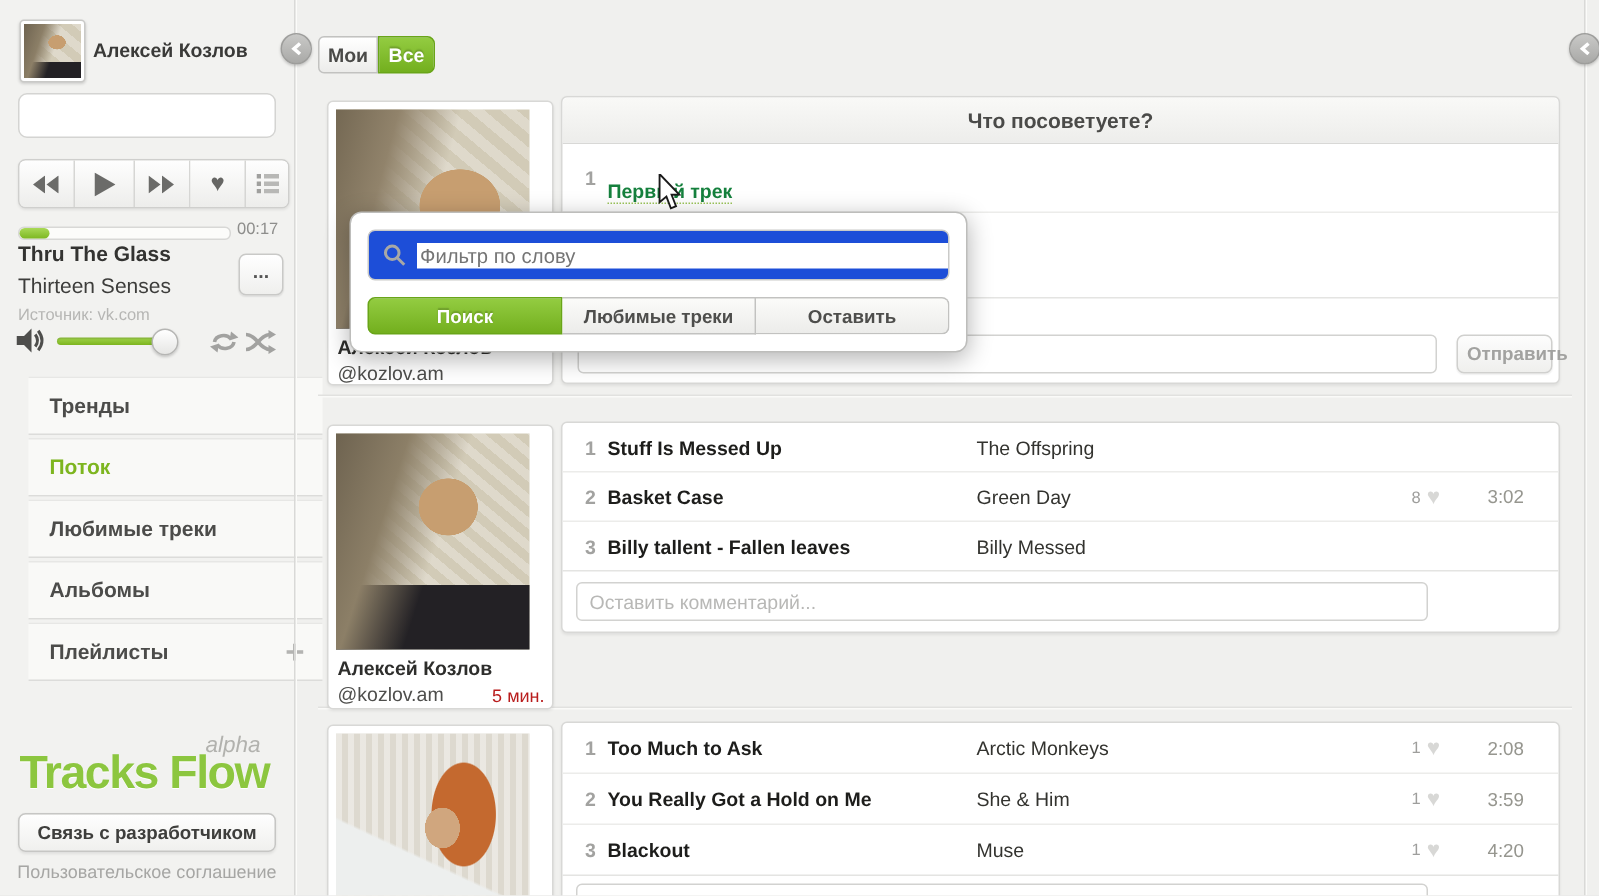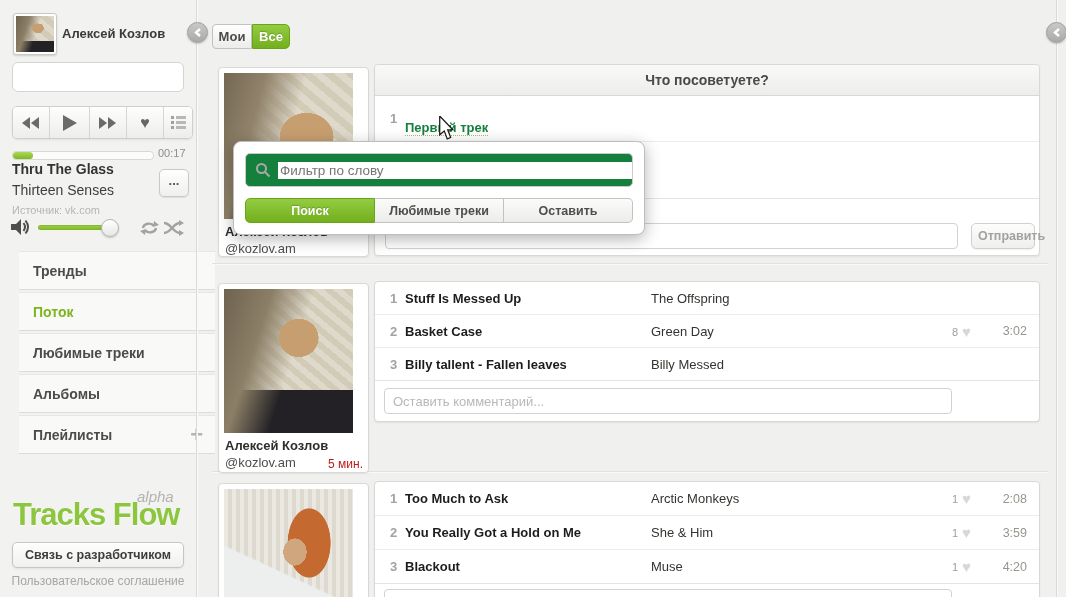--- a/index.html
+++ b/index.html
@@ -75,34 +75,34 @@
   .q-header{height:30px;line-height:30px;background:linear-gradient(#f9f9f7,#ededeb);
             border-bottom:1px solid #d8d8d6;border-radius:4px 4px 0 0;text-align:center;
             font-size:14px;font-weight:bold;color:#4a4a48;}
   .t-row{display:flex;align-items:center;border-bottom:1px solid #ececea;padding-left:15px;cursor:pointer;}
   .t-row:last-of-type{border-bottom:1px solid #e4e4e2;}
   .t-num{width:15px;font-size:13px;font-weight:bold;color:#a2a2a0;}
   .t-title{width:246px;font-size:13px;font-weight:bold;color:#1d1d1b;white-space:nowrap;overflow:hidden;}
   .t-artist{flex:1;font-size:13px;color:#33332f;}
   .t-likes{width:60px;text-align:right;font-size:11px;color:#9e9e9c;}
   .t-likes .heart-glyph{font-size:15px;color:#d8d8d6;margin-left:4px;vertical-align:-1px;cursor:pointer;}
-  .t-time{width:56px;text-align:right;padding-right:12px;font-size:12.5px;color:#96968f;}
+  .t-time{width:56px;text-align:right;padding-right:23px;font-size:12.5px;color:#96968f;}
   .link-green{font-size:13px;font-weight:bold;color:#15803d;border-bottom:1px dotted #9cc55a;
               cursor:pointer;margin-top:19px;}
   .comment-input{border:1px solid #d2d2d0;border-radius:4px;height:24px;font-size:13px;color:#444;
                  font-family:inherit;padding:0 8px;outline:0;background:#fff;}
   .comment-input::placeholder{color:#b8b8b6;}
   .send-btn{width:64px;height:26px;border:1px solid #d0d0ce;border-radius:5px;font-family:inherit;
             background:linear-gradient(#fdfdfd,#efefed);color:#a2a2a0;font-weight:bold;font-size:12.5px;
             cursor:pointer;box-shadow:0 1px 1px rgba(0,0,0,.06);}
   
   .popup{left:233px;top:141px;width:410px;height:92px;background:#fff;border:1px solid #bdbdbb;
          border-radius:8px;box-shadow:0 4px 16px rgba(0,0,0,.3);z-index:50;}
   .popup-search{position:absolute;left:11px;top:11px;width:386px;height:32px;border:1px solid #cacac8;
-                border-radius:5px;display:flex;align-items:center;background:#15803d;}
+                border-radius:5px;display:flex;align-items:center;background:#1d4ed8;}
   .popup-search input{border:0;outline:0;flex:1;font-size:13.5px;margin-left:7px;font-family:inherit;color:#444;}
   .popup-search svg{margin-left:9px;}
   .popup-tabs{position:absolute;left:11px;top:56px;width:388px;height:25px;display:flex;}
   .ptab{flex:1;text-align:center;line-height:24px;font-size:12.5px;font-weight:bold;color:#4e4e4c;
         background:linear-gradient(#fbfbf9,#ececea);border:1px solid #c2c2c0;border-left:0;cursor:pointer;}
   .ptab:first-child{border-left:1px solid #69a518;border-radius:5px 0 0 5px;
         background:linear-gradient(#93cc41,#73af1e);border-color:#69a518;color:#fff;
         text-shadow:0 -1px 1px rgba(0,0,0,.2);}
   .ptab:last-child{border-radius:0 5px 5px 0;}
   

